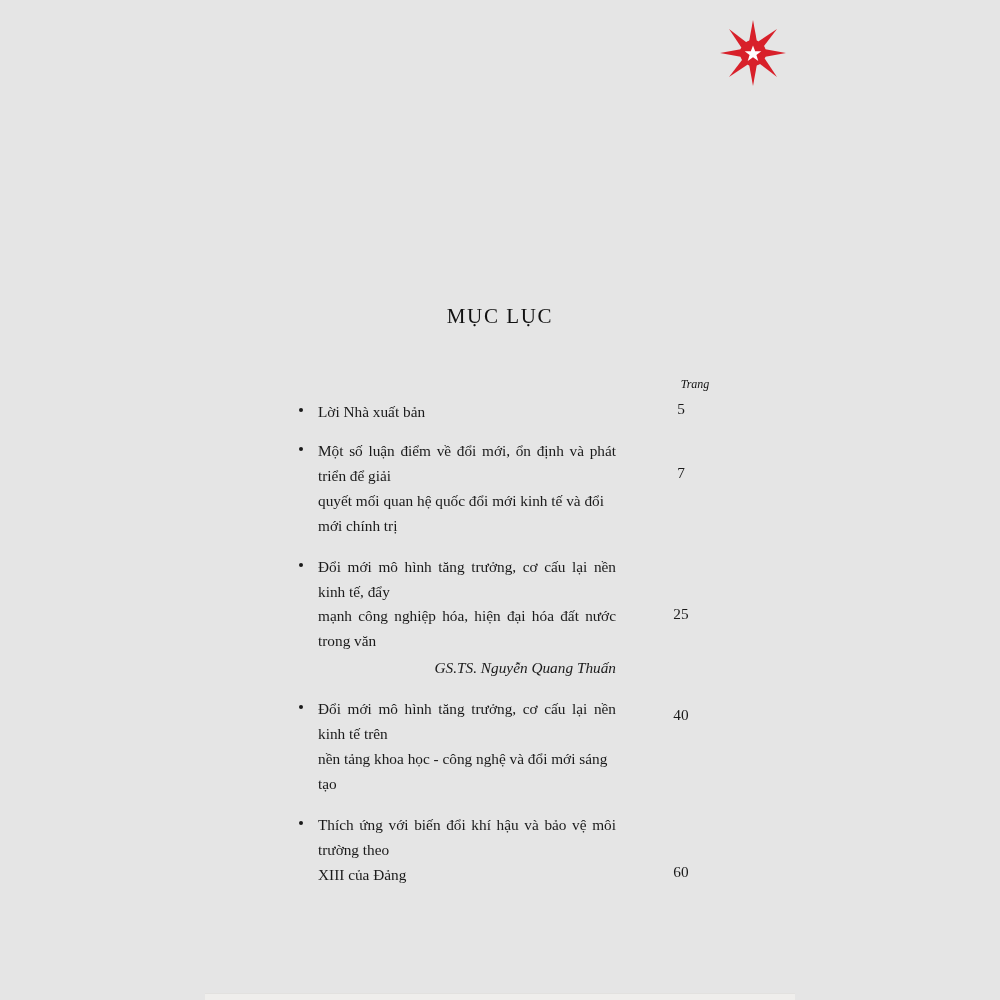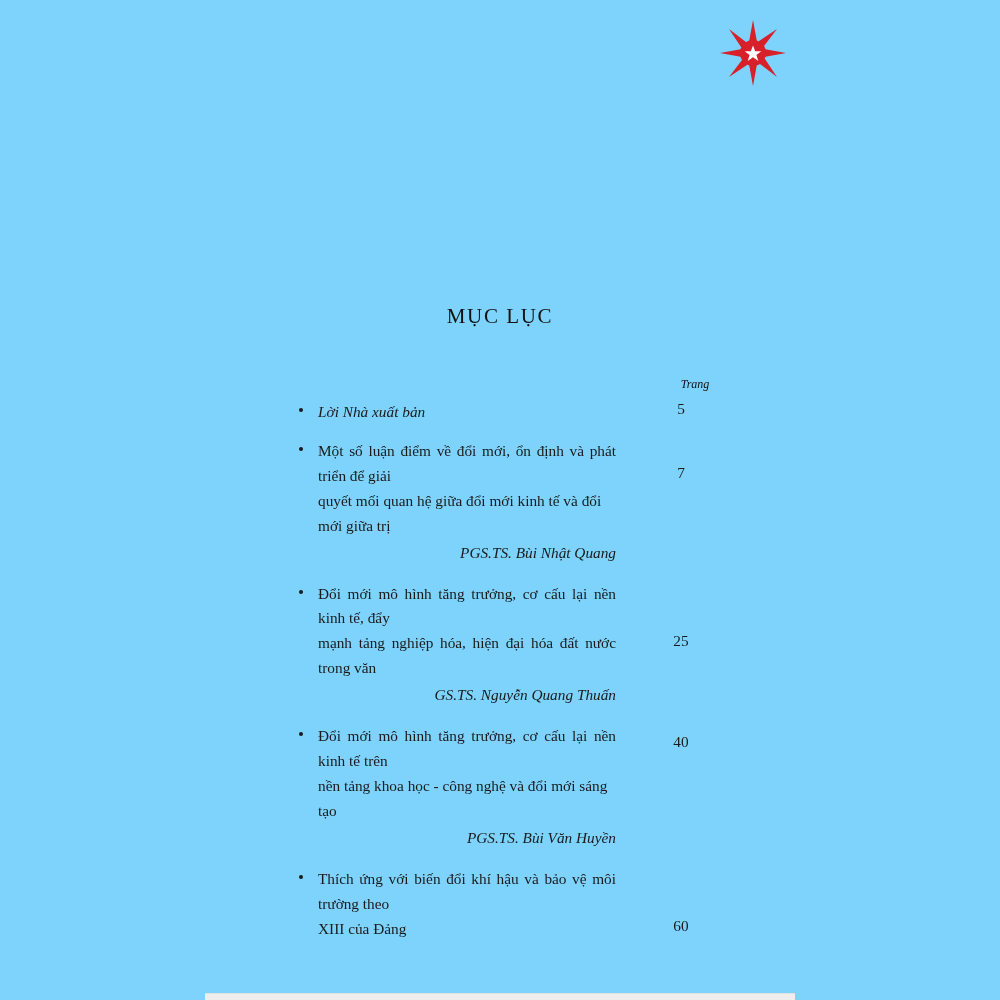--- a/index.html
+++ b/index.html
@@ -12,21 +12,21 @@
     background: #ffffff;
     font-family: "Liberation Serif", serif;
     color: #1a1a1a;
     position: relative;
     overflow: hidden;
   }
 
   .page {
     position: absolute;
     inset: 0;
-    background: #7dd3fc;
+    background: #e5e5e5;
   }
 
   
   .logo-wrap {
     position: absolute;
     top: 18px;
     right: 212px;
     width: 70px;
     height: 70px;
   }
@@ -97,21 +97,21 @@
 
   .entry-author {
     margin-top: 2px;
     font-style: italic;
     font-size: 15.3px;
     line-height: 1.63;
     text-align: right;
     color: #1a1a1a;
   }
 
-  .entry-title.italic .entry-line { font-style: italic; }
+  .entry-title.italic .entry-line { }
 
   .page-num {
     position: absolute;
     right: 0;
     width: 70px;
     text-align: center;
     font-size: 15.3px;
     color: #1a1a1a;
   }
 
@@ -164,42 +164,40 @@
       <div class="entry-body entry-title italic">
         <div class="entry-line single">Lời Nhà xuất bản</div>
       </div>
       <span class="page-num" style="top:0;">5</span>
     </div>
 
     <div class="entry" style="margin-top:14px;">
       <span class="bullet"></span>
       <div class="entry-body entry-title">
         <div class="entry-line">Một số luận điểm về đổi mới, ổn định và phát triển để giải</div>
-        <div class="entry-line single">quyết mối quan hệ giữa đổi mới kinh tế và đổi mới giữa trị</div>
-        <div class="entry-author">PGS.TS. Bùi Nhật Quang</div>
+        <div class="entry-line single">quyết mối quan hệ quốc đổi mới kinh tế và đổi mới chính trị</div>
       </div>
       <span class="page-num" style="top:25px;">7</span>
     </div>
 
     <div class="entry" style="margin-top:16px;">
       <span class="bullet"></span>
       <div class="entry-body entry-title">
         <div class="entry-line">Đổi mới mô hình tăng trưởng, cơ cấu lại nền kinh tế, đẩy</div>
-        <div class="entry-line">mạnh tảng nghiệp hóa, hiện đại hóa đất nước trong văn</div>
+        <div class="entry-line">mạnh công nghiệp hóa, hiện đại hóa đất nước trong văn</div>
         <div class="entry-author">GS.TS. Nguyễn Quang Thuấn</div>
       </div>
       <span class="page-num" style="top:50px;">25</span>
     </div>
 
     <div class="entry" style="margin-top:16px;">
       <span class="bullet"></span>
       <div class="entry-body entry-title">
         <div class="entry-line">Đổi mới mô hình tăng trưởng, cơ cấu lại nền kinh tế trên</div>
         <div class="entry-line single">nền tảng khoa học - công nghệ và đổi mới sáng tạo</div>
-        <div class="entry-author">PGS.TS. Bùi Văn Huyền</div>
       </div>
       <span class="page-num" style="top:9px;">40</span>
     </div>
 
     <div class="entry" style="margin-top:16px;">
       <span class="bullet"></span>
       <div class="entry-body entry-title">
         <div class="entry-line">Thích ứng với biến đổi khí hậu và bảo vệ môi trường theo</div>
         <div class="entry-line single">XIII của Đảng</div>
 

